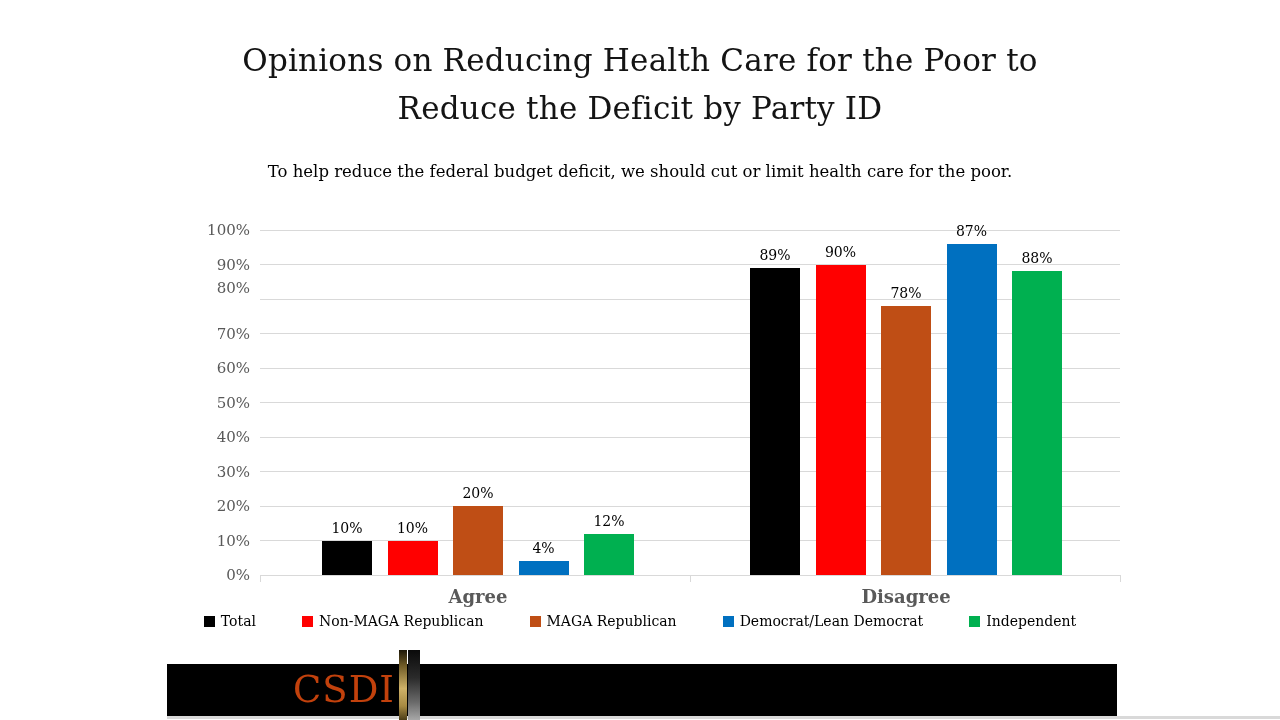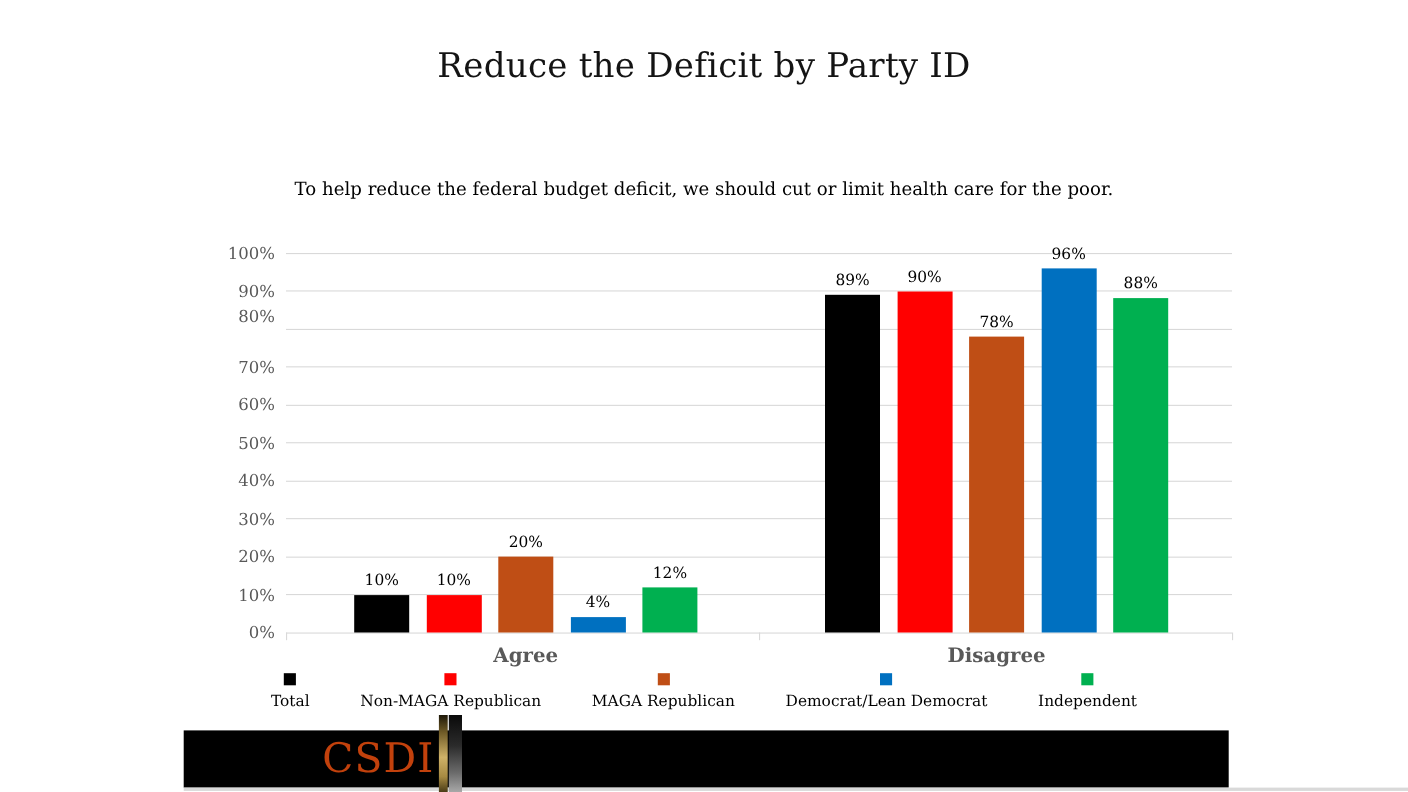--- a/index.html
+++ b/index.html
@@ -17,21 +17,21 @@
   .ytick{position:absolute;width:62px;text-align:right;color:#595959;font-size:15px;line-height:20px;}
   .xtick{position:absolute;width:1px;height:7px;background:#d9d9d9;}
   .bar{position:absolute;}
   .bar-label{position:absolute;width:90px;text-align:center;color:#000;font-size:14px;line-height:18px;}
   .cat-label{position:absolute;width:200px;text-align:center;color:#595959;
              font-weight:bold;font-size:18px;line-height:22px;}
 
   
   .legend{position:absolute;left:0;top:612px;width:1280px;display:flex;
           justify-content:center;align-items:center;gap:46px;}
-  .legend-item{display:flex;align-items:center;gap:6px;flex-direction:column;}
+  .legend-item{display:flex;align-items:center;gap:6px;}
   .legend-swatch{width:11px;height:11px;display:inline-block;}
   .legend-label{color:#000;font-size:14px;line-height:18px;}
 
   
   .footer-bar{position:absolute;left:167px;top:664px;width:950px;height:52px;background:#000;}
   .footer-underline{position:absolute;left:167px;top:716px;width:1113px;height:3px;background:#d9d9d9;}
   .csdi-wordmark{position:absolute;left:225px;top:664px;width:170px;height:52px;
                  color:#c2410c;font-size:37px;line-height:52px;text-align:right;letter-spacing:1px;}
   .csdi-divider{position:absolute;left:399px;top:650px;width:22px;height:70px;}
   .csdi-divider .gold-stripe{position:absolute;left:0;top:0;width:8px;height:70px;
@@ -43,20 +43,21 @@
              font-size:14.5px;line-height:15.5px;letter-spacing:.1px;}
   .vu-group{position:absolute;left:806px;top:668px;display:flex;align-items:center;gap:8px;}
   .vu-text{color:#fff;font-size:15px;font-weight:bold;letter-spacing:1.5px;line-height:17.5px;}
 </style>
 </head>
 <body>
 
 <div class="slide">
 
   <div class="title">
+    <div>Opinions on Reducing Health Care for the Poor to</div>
     <div>Reduce the Deficit by Party ID</div>
   </div>
   <div class="subtitle">To help reduce the federal budget deficit, we should cut or limit health care for the poor.</div>
 
   <div id="plot">
       <div class="gridline" style="left: 260px; top: 574.5px; width: 860px;"></div>
       <div class="ytick" style="left: 188px; top: 565px;">0%</div>
       <div class="gridline" style="left: 260px; top: 540px; width: 860px;"></div>
       <div class="ytick" style="left: 188px; top: 530.5px;">10%</div>
       <div class="gridline" style="left: 260px; top: 505.5px; width: 860px;"></div>
@@ -91,21 +92,21 @@
       <div class="bar" style="left: 584px; top: 533.6px; width: 50px; height: 41.4px; background: rgb(0, 176, 80);"></div>
       <div class="bar-label" style="left: 564px; top: 511.6px;">12%</div>
       <div class="cat-label" style="left: 378px; top: 586px;">Agree</div>
       <div class="bar" style="left: 750px; top: 267.95px; width: 50px; height: 307.05px; background: rgb(0, 0, 0);"></div>
       <div class="bar-label" style="left: 730px; top: 245.95px;">89%</div>
       <div class="bar" style="left: 815.5px; top: 264.5px; width: 50px; height: 310.5px; background: rgb(255, 0, 0);"></div>
       <div class="bar-label" style="left: 795.5px; top: 242.5px;">90%</div>
       <div class="bar" style="left: 881px; top: 305.9px; width: 50px; height: 269.1px; background: rgb(191, 78, 21);"></div>
       <div class="bar-label" style="left: 861px; top: 283.9px;">78%</div>
       <div class="bar" style="left: 946.5px; top: 243.8px; width: 50px; height: 331.2px; background: rgb(0, 112, 192);"></div>
-      <div class="bar-label" style="left: 926.5px; top: 221.8px;">96%</div>
+      <div class="bar-label" style="left: 926.5px; top: 221.8px;">87%</div>
       <div class="bar" style="left: 1012px; top: 271.4px; width: 50px; height: 303.6px; background: rgb(0, 176, 80);"></div>
       <div class="bar-label" style="left: 992px; top: 249.4px;">88%</div>
       <div class="cat-label" style="left: 806px; top: 586px;">Disagree</div>
     </div>
 
   <div class="legend" id="legend">
       <div class="legend-item">
         <span class="legend-swatch" style="background: rgb(0, 0, 0);"></span>
         <span class="legend-label">Total</span>
       </div>

